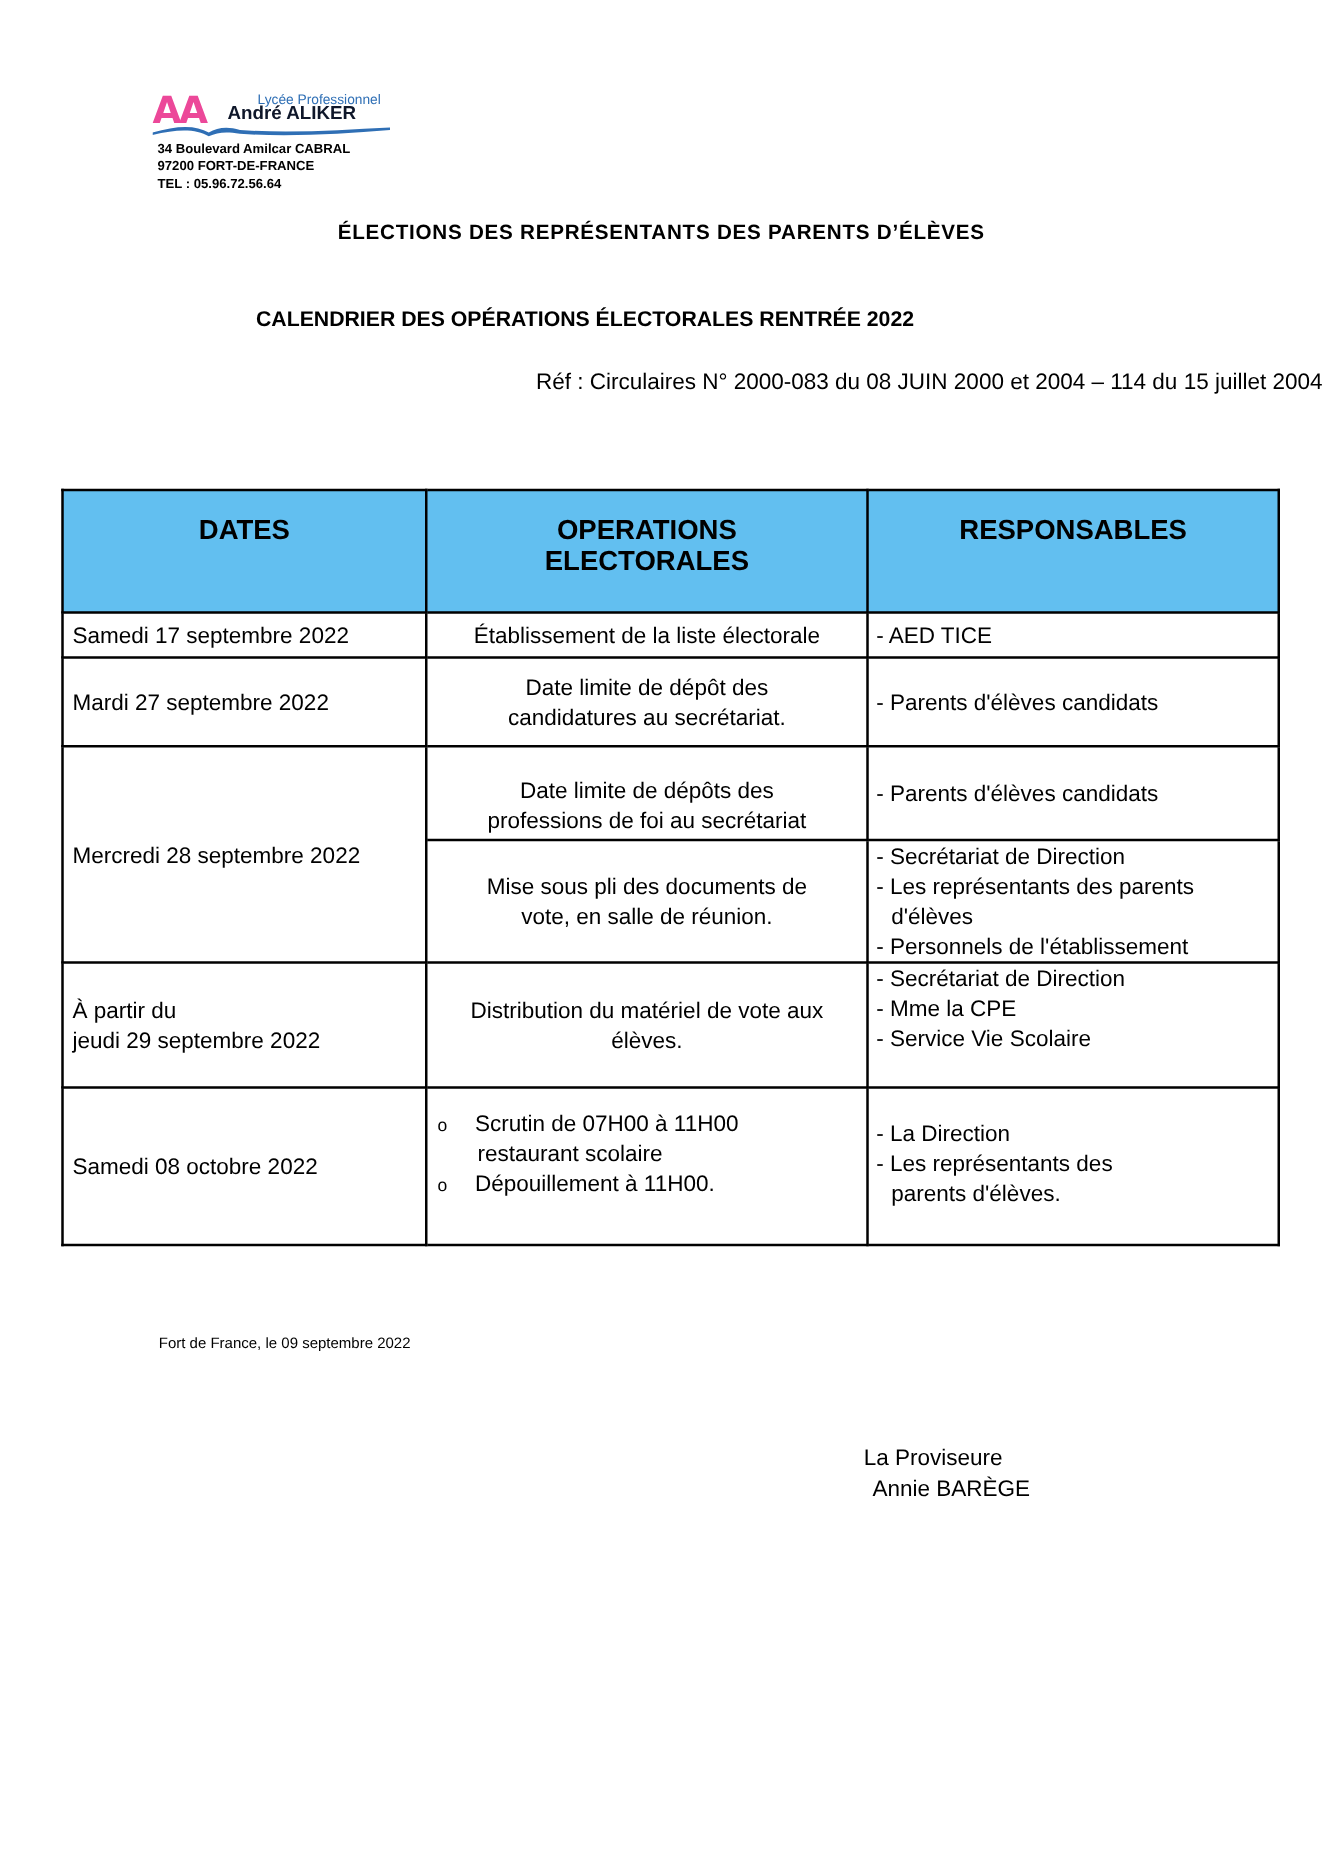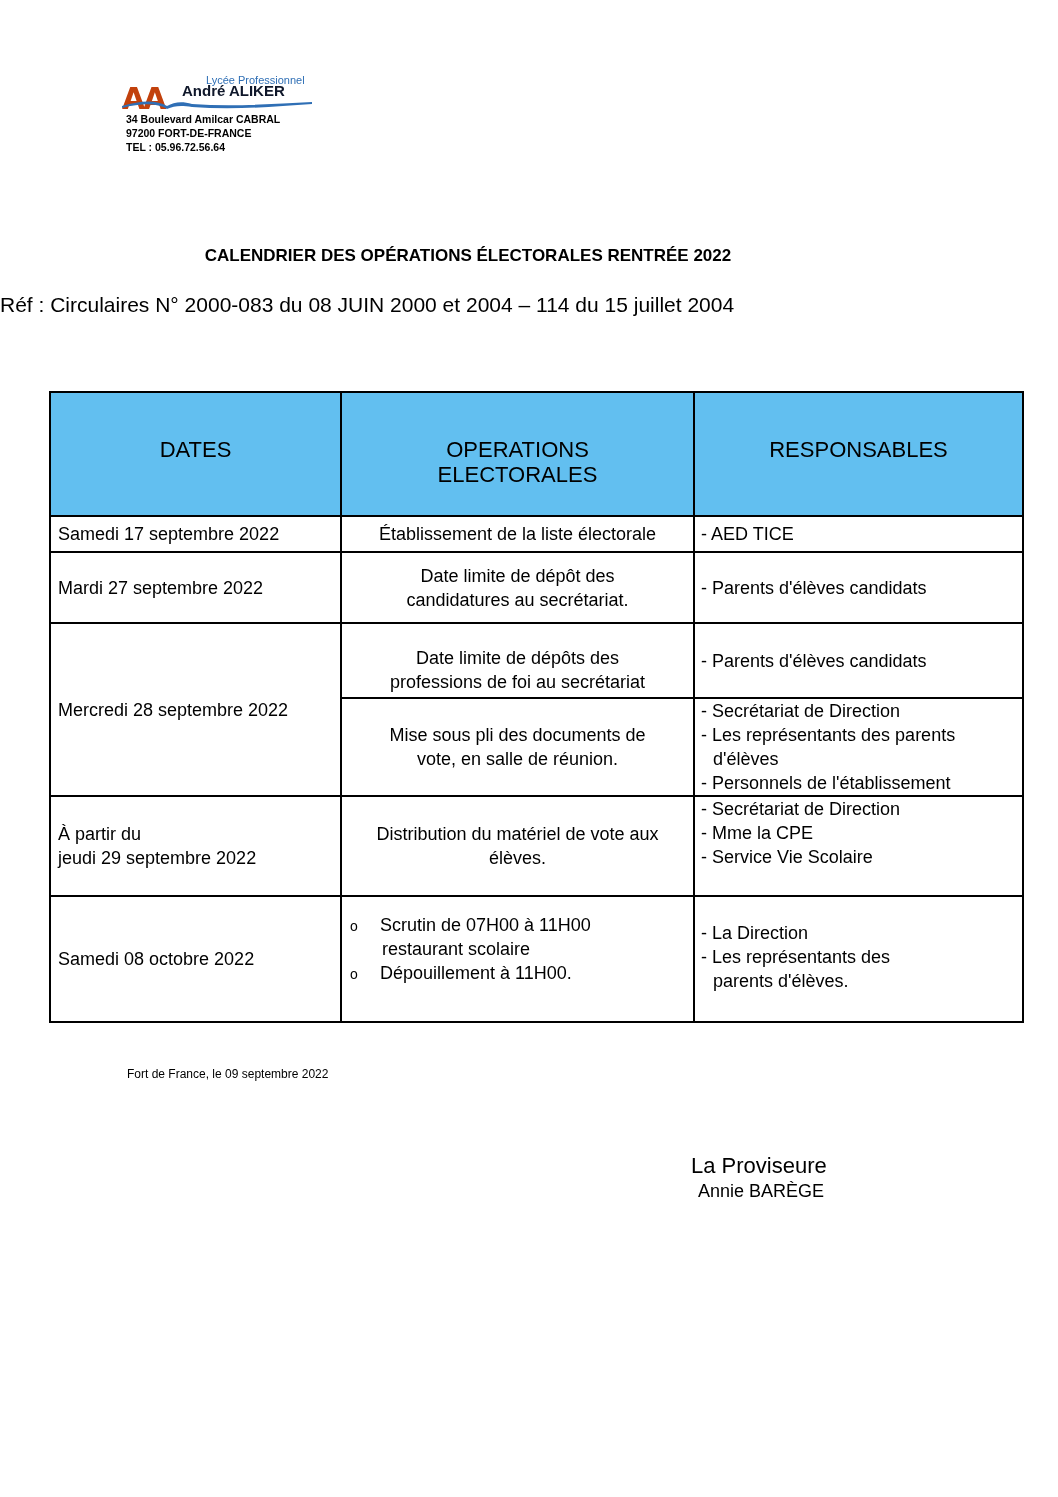--- a/index.html
+++ b/index.html
@@ -1,47 +1,47 @@
 <!DOCTYPE html>
 <html><head>
 <meta charset="utf-8">
 <style>
   html, body { margin:0; padding:0; background:#ffffff; }
   body { width:1058px; height:1497px; position:relative; font-family:"Liberation Sans", sans-serif; color:#000; overflow:hidden; }
   .abs { position:absolute; }
 
   
   .logo { left:122px; top:72px; width:190px; height:38px; }
-  .logo-aa { left:0; top:12px; font-family:"DejaVu Sans", sans-serif; font-weight:bold; font-size:30px; color:#c2410c; letter-spacing:-2px; line-height:30px; }
+  .logo-aa { left:0; top:2px; font-family:"DejaVu Sans", sans-serif; font-weight:bold; font-size:30px; color:#ec4899; letter-spacing:-2px; line-height:30px; }
   .logo-l1 { left:84px; top:2px; font-size:11px; color:#2f6fb5; line-height:12px; }
   .logo-l2 { left:60px; top:11px; font-size:15px; font-weight:bold; color:#0f172a; line-height:16px; }
   .logo-wave { left:0; top:26px; width:190px; height:12px; }
 
   .addr { left:126px; top:112px; font-size:10.5px; font-weight:bold; line-height:14px; }
   .addr div { white-space:nowrap; }
 
   .title1 { left:0; width:1058px; top:174px; text-align:center; font-weight:bold; font-size:16.5px; line-height:24px; letter-spacing:0.6px; }
   .title2 { left:0; width:936px; top:245px; text-align:center; font-weight:bold; font-size:17px; line-height:22px; }
-  .ref { left:0; width:1058px; top:294px; text-align:left; font-size:21px; line-height:22px; }
+  .ref { left:0; width:1058px; top:294px; text-align:right; font-size:18px; line-height:22px; }
 
   
   table.cal { position:absolute; left:49px; top:391px; width:973px; border-collapse:collapse; table-layout:fixed; }
   table.cal td, table.cal th { border:2px solid #000; padding:0; font-size:18px; line-height:24px; vertical-align:middle; }
-  table.cal th { background:#62bff0; font-size:22px; font-weight:normal; text-align:center; vertical-align:top; padding-top:44px; height:78px; line-height:25px; }
+  table.cal th { background:#62bff0; font-size:22px; font-weight:bold; text-align:center; vertical-align:top; padding-top:18px; height:78px; line-height:25px; }
   .c-date { padding-left:7px !important; text-align:left; }
   .c-op { text-align:center; }
   .c-resp { padding-left:6px !important; text-align:left; }
   .resp-line { white-space:nowrap; }
   .resp-indent { padding-left:12px; }
   .op-list { list-style:none; margin:0; padding:0 0 0 8px; text-align:left; }
   .op-list li { position:relative; padding-left:30px; }
   .bullet { position:absolute; left:0; top:1px; font-size:14px; }
 
   .place { left:127px; top:1063px; font-size:12px; line-height:22px; }
-  .sig1 { left:691px; top:1155px; font-size:22px; line-height:22px;text-align:center; }
+  .sig1 { left:691px; top:1155px; font-size:18px; line-height:22px;text-align:center; }
   .sig2 { left:698px; top:1180px; font-size:18px; line-height:22px; }
 </style>
 </head>
 <body>
 
 <div class="abs logo">
   <div class="abs logo-aa">AA</div>
   <div class="abs logo-l1">Lycée Professionnel</div>
   <div class="abs logo-l2">André ALIKER</div>
   <svg class="abs logo-wave" viewBox="0 0 190 12">
@@ -49,20 +49,21 @@
   </svg>
 </div>
 
 <div class="abs addr">
   <div>34  Boulevard Amilcar CABRAL</div>
   <div>97200 FORT-DE-FRANCE</div>
   <div>TEL : 05.96.72.56.64</div>
 </div>
 
 <div class="abs title1">
+  <div>ÉLECTIONS DES REPRÉSENTANTS DES PARENTS D’ÉLÈVES</div>
 </div>
 <div class="abs title2">CALENDRIER DES OPÉRATIONS ÉLECTORALES RENTRÉE 2022</div>
 <div class="abs ref">Réf : Circulaires N° 2000-083 du 08 JUIN 2000 et 2004 – 114 du 15 juillet 2004</div>
 
 <table class="cal">
   <colgroup>
     <col style="width:291px">
     <col style="width:353px">
     <col style="width:329px">
   </colgroup>

